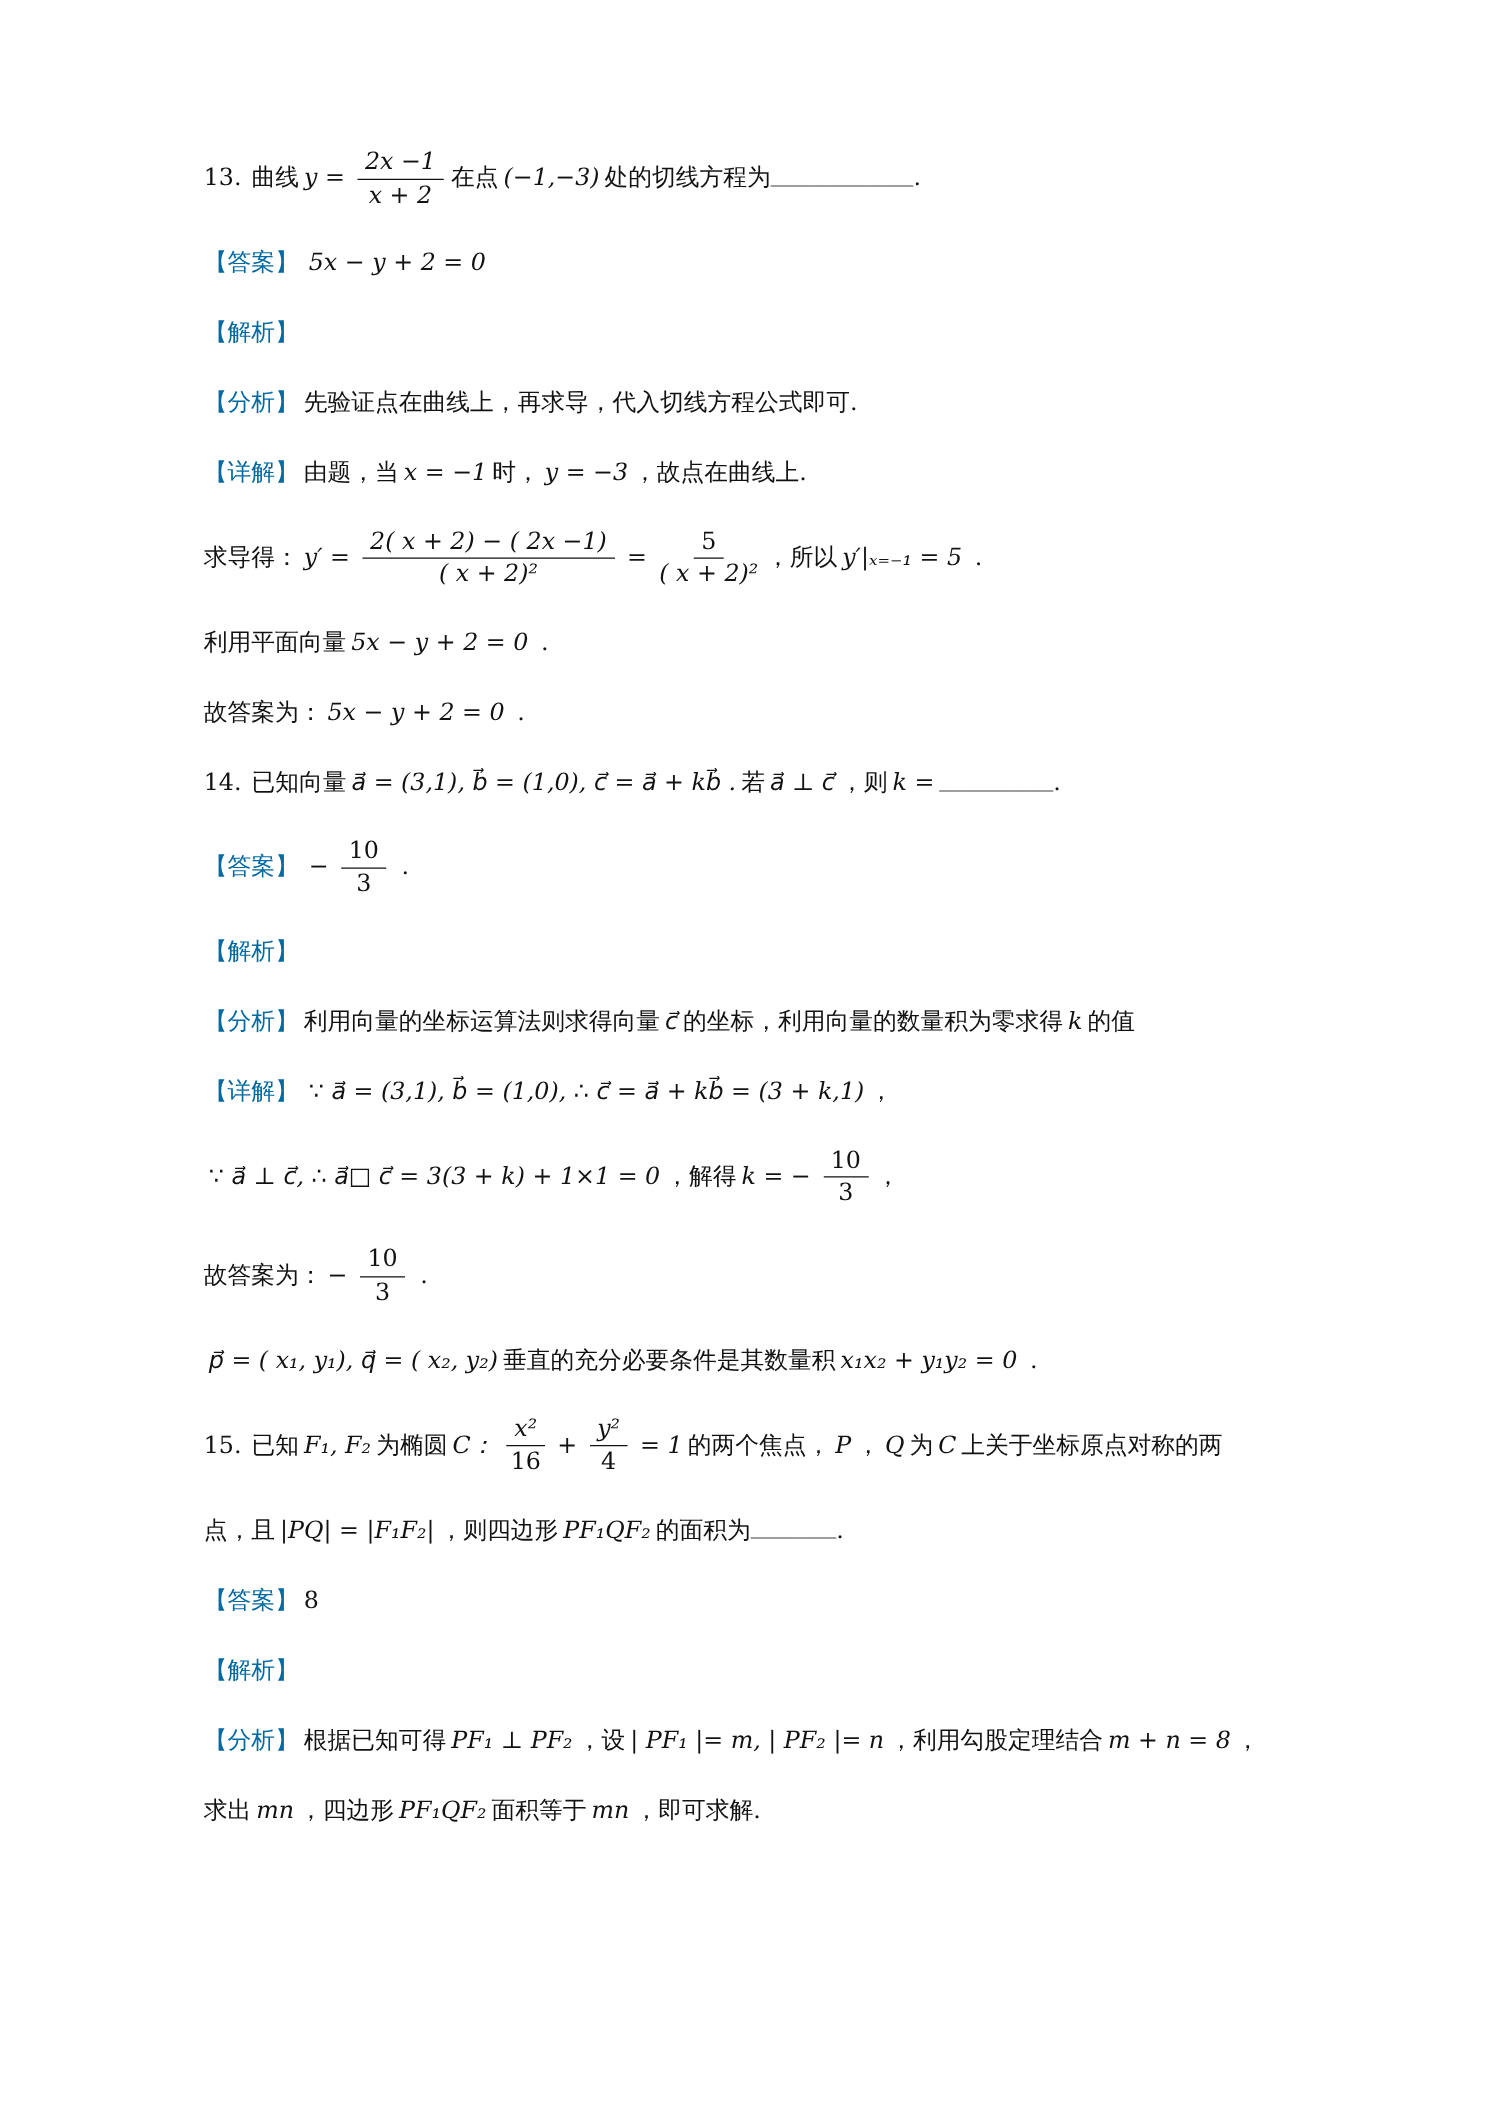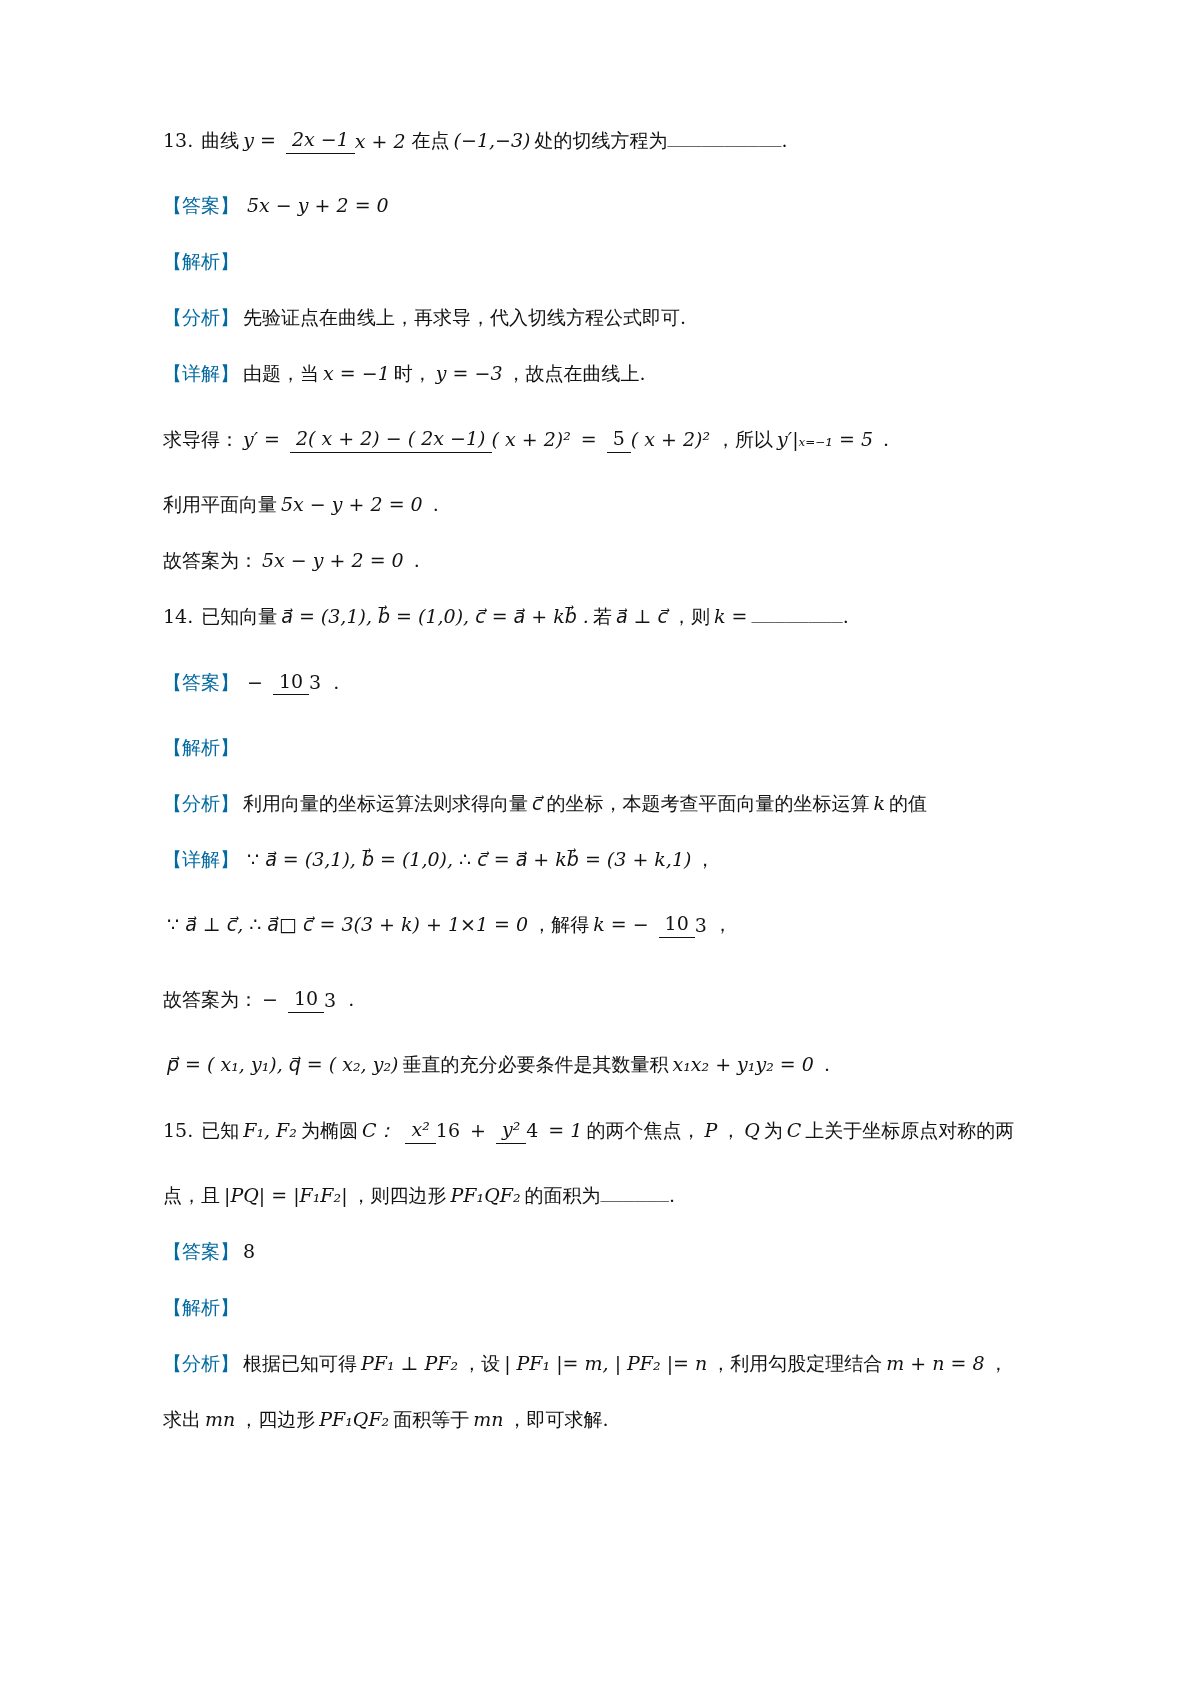--- a/index.html
+++ b/index.html
@@ -32,24 +32,24 @@
     white-space: pre;
   }
   .lab {
     color: #0369a1;
     font-style: normal;
     margin-right: 4px;
     white-space: pre;
   }
   .frac {
     display: inline-flex;
-    flex-direction: row;
+    flex-direction: column;
     align-items: center;
     vertical-align: middle;
-    margin: 12px 6px;
+    margin: 2px 6px;
     font-style: italic;
     line-height: 1.25;
   }
   .frac .fn {
     border-bottom: 1.5px solid #121212;
     padding: 0 6px 1px 6px;
     text-align: center;
   }
   .frac .fd { padding-top: 1px; text-align: center; }
   .frac .up { font-style: normal; }
@@ -157,21 +157,21 @@
   </div>
 
   <div class="row">
     <span class="lab">【解析】</span>
   </div>
 
   <div class="row">
     <span class="lab">【分析】</span>
     <span class="cn">利用向量的坐标运算法则求得向量</span>
     <span class="m">c⃗</span>
-    <span class="cn">的坐标，本题考查平面向量的坐标运算</span>
+    <span class="cn">的坐标，利用向量的数量积为零求得</span>
     <span class="m">k</span>
     <span class="cn">的值</span>
   </div>
 
   <div class="row">
     <span class="lab">【详解】</span>
     <span class="m">∵ a⃗ = (3,1), b⃗ = (1,0), ∴ c⃗ = a⃗ + kb⃗ = (3 + k,1)</span>
     <span class="cn">，</span>
   </div>
 

